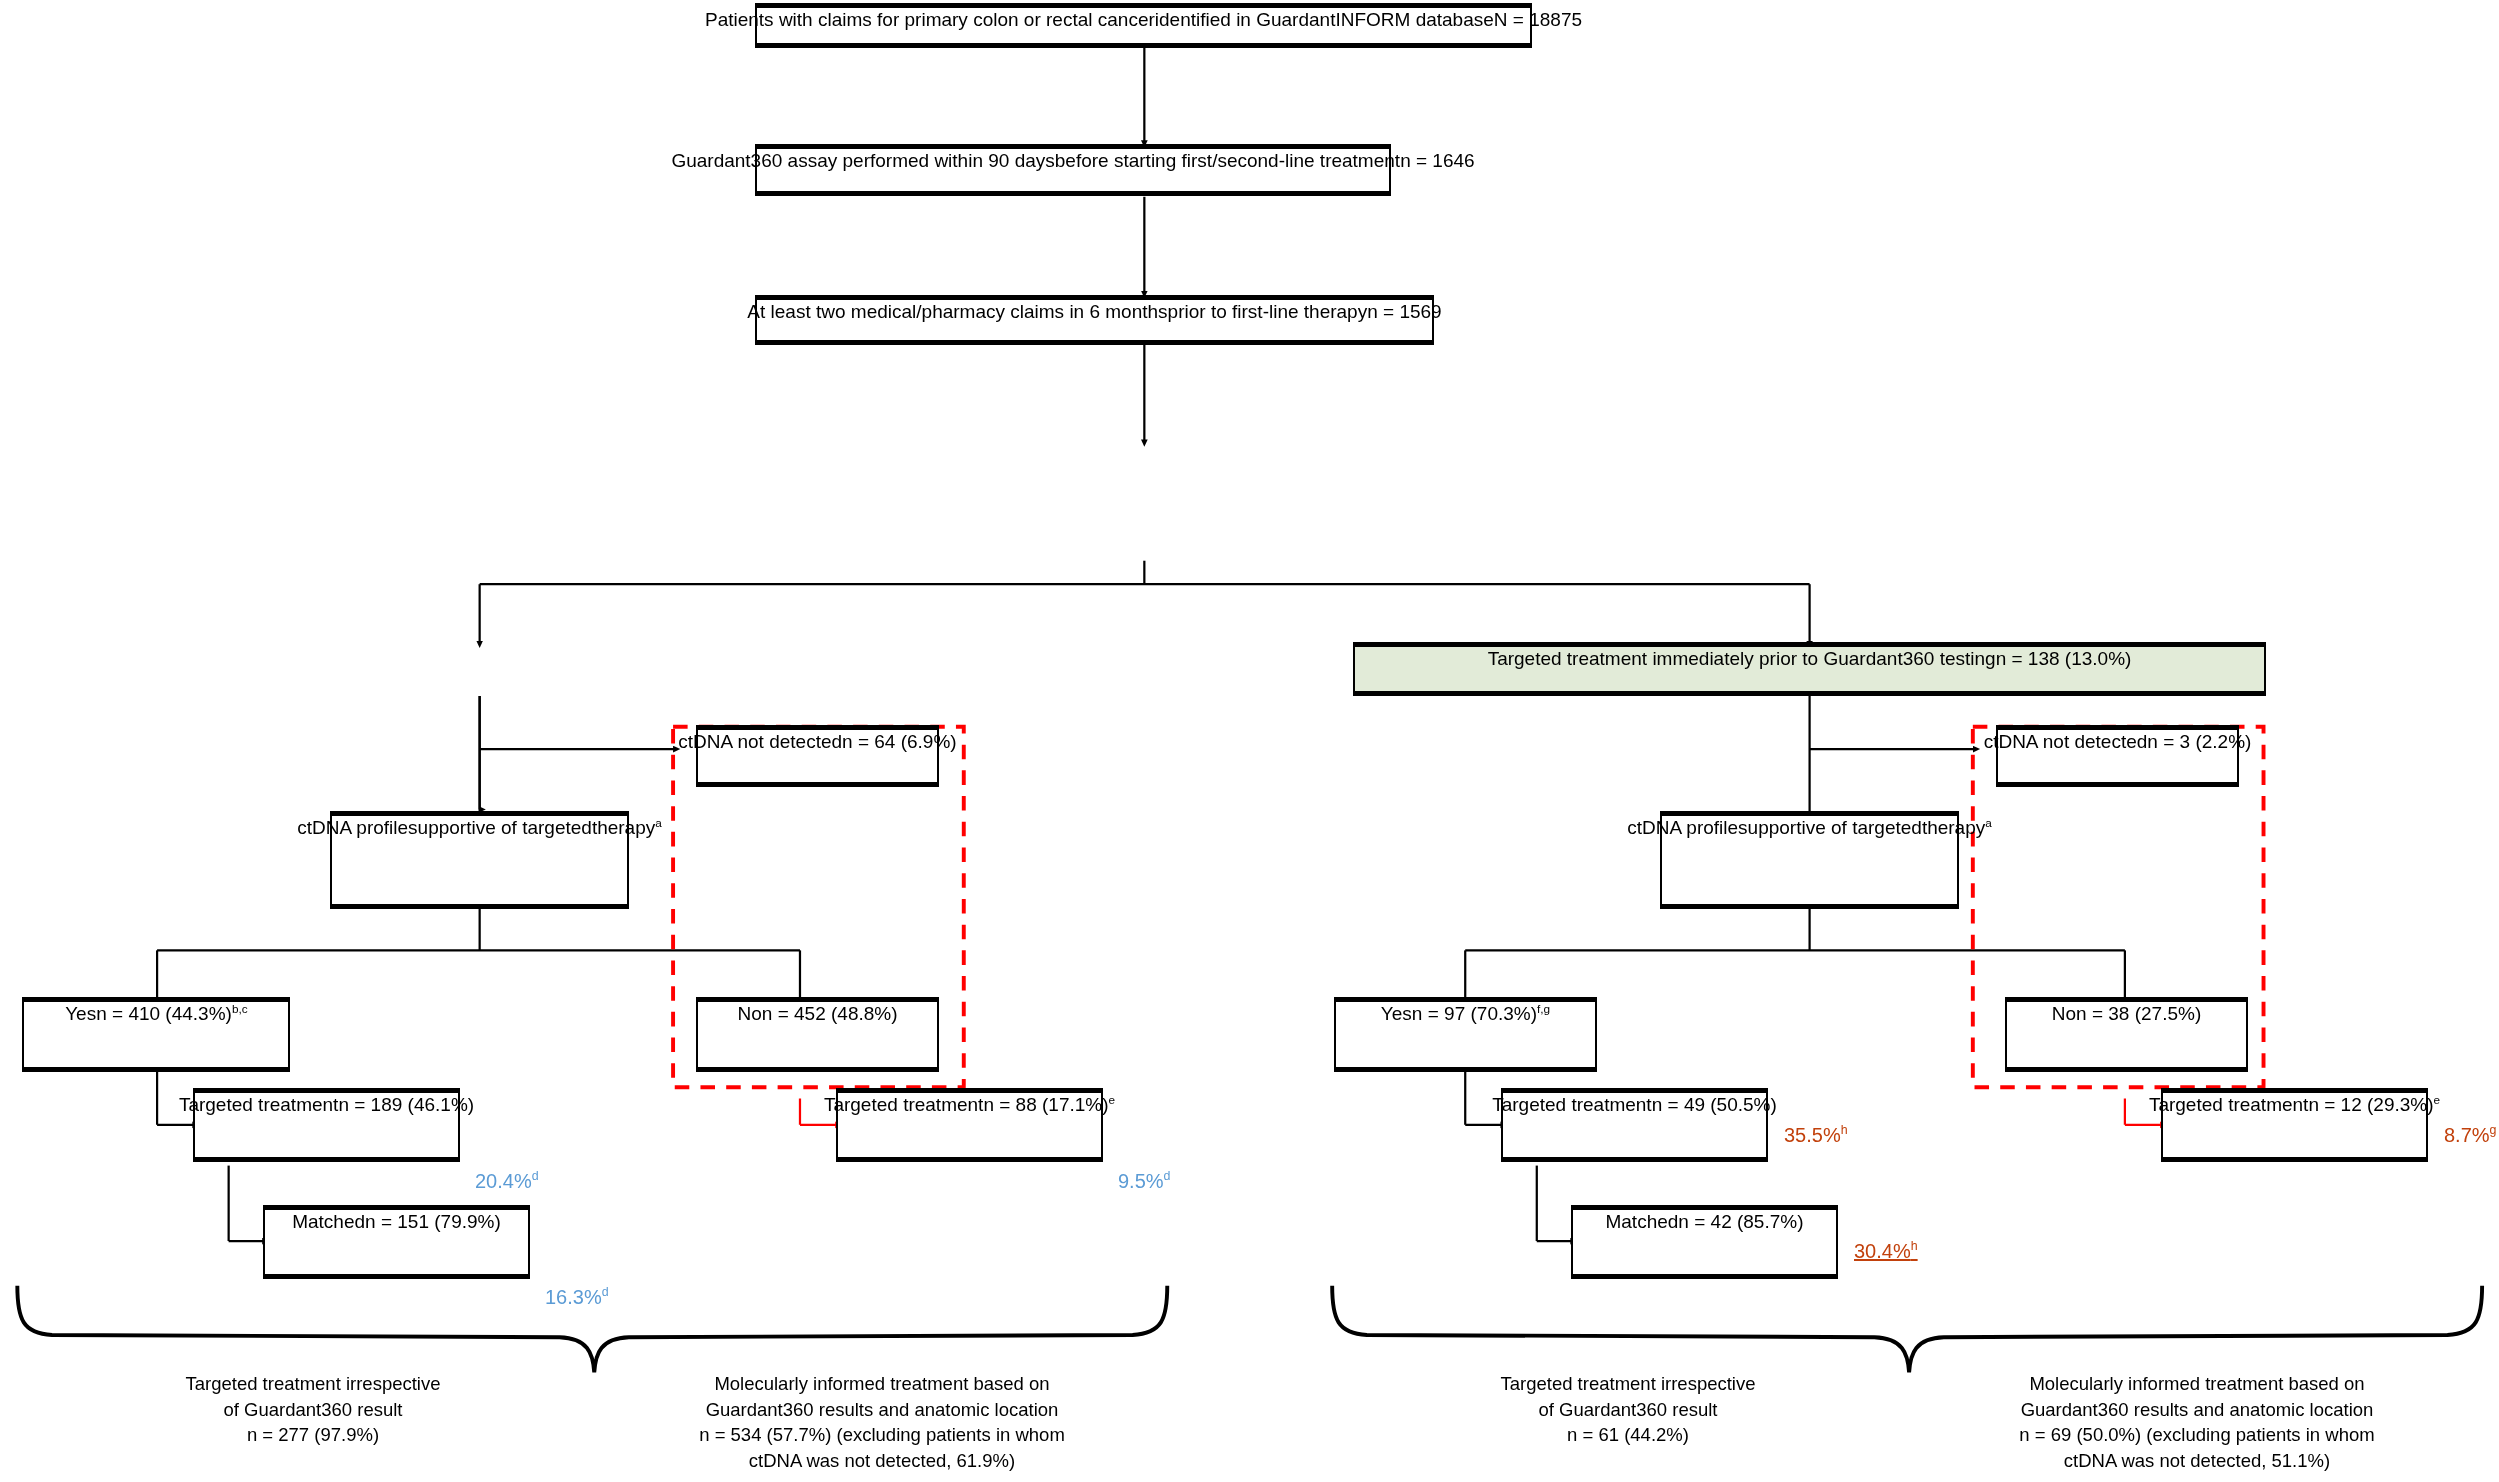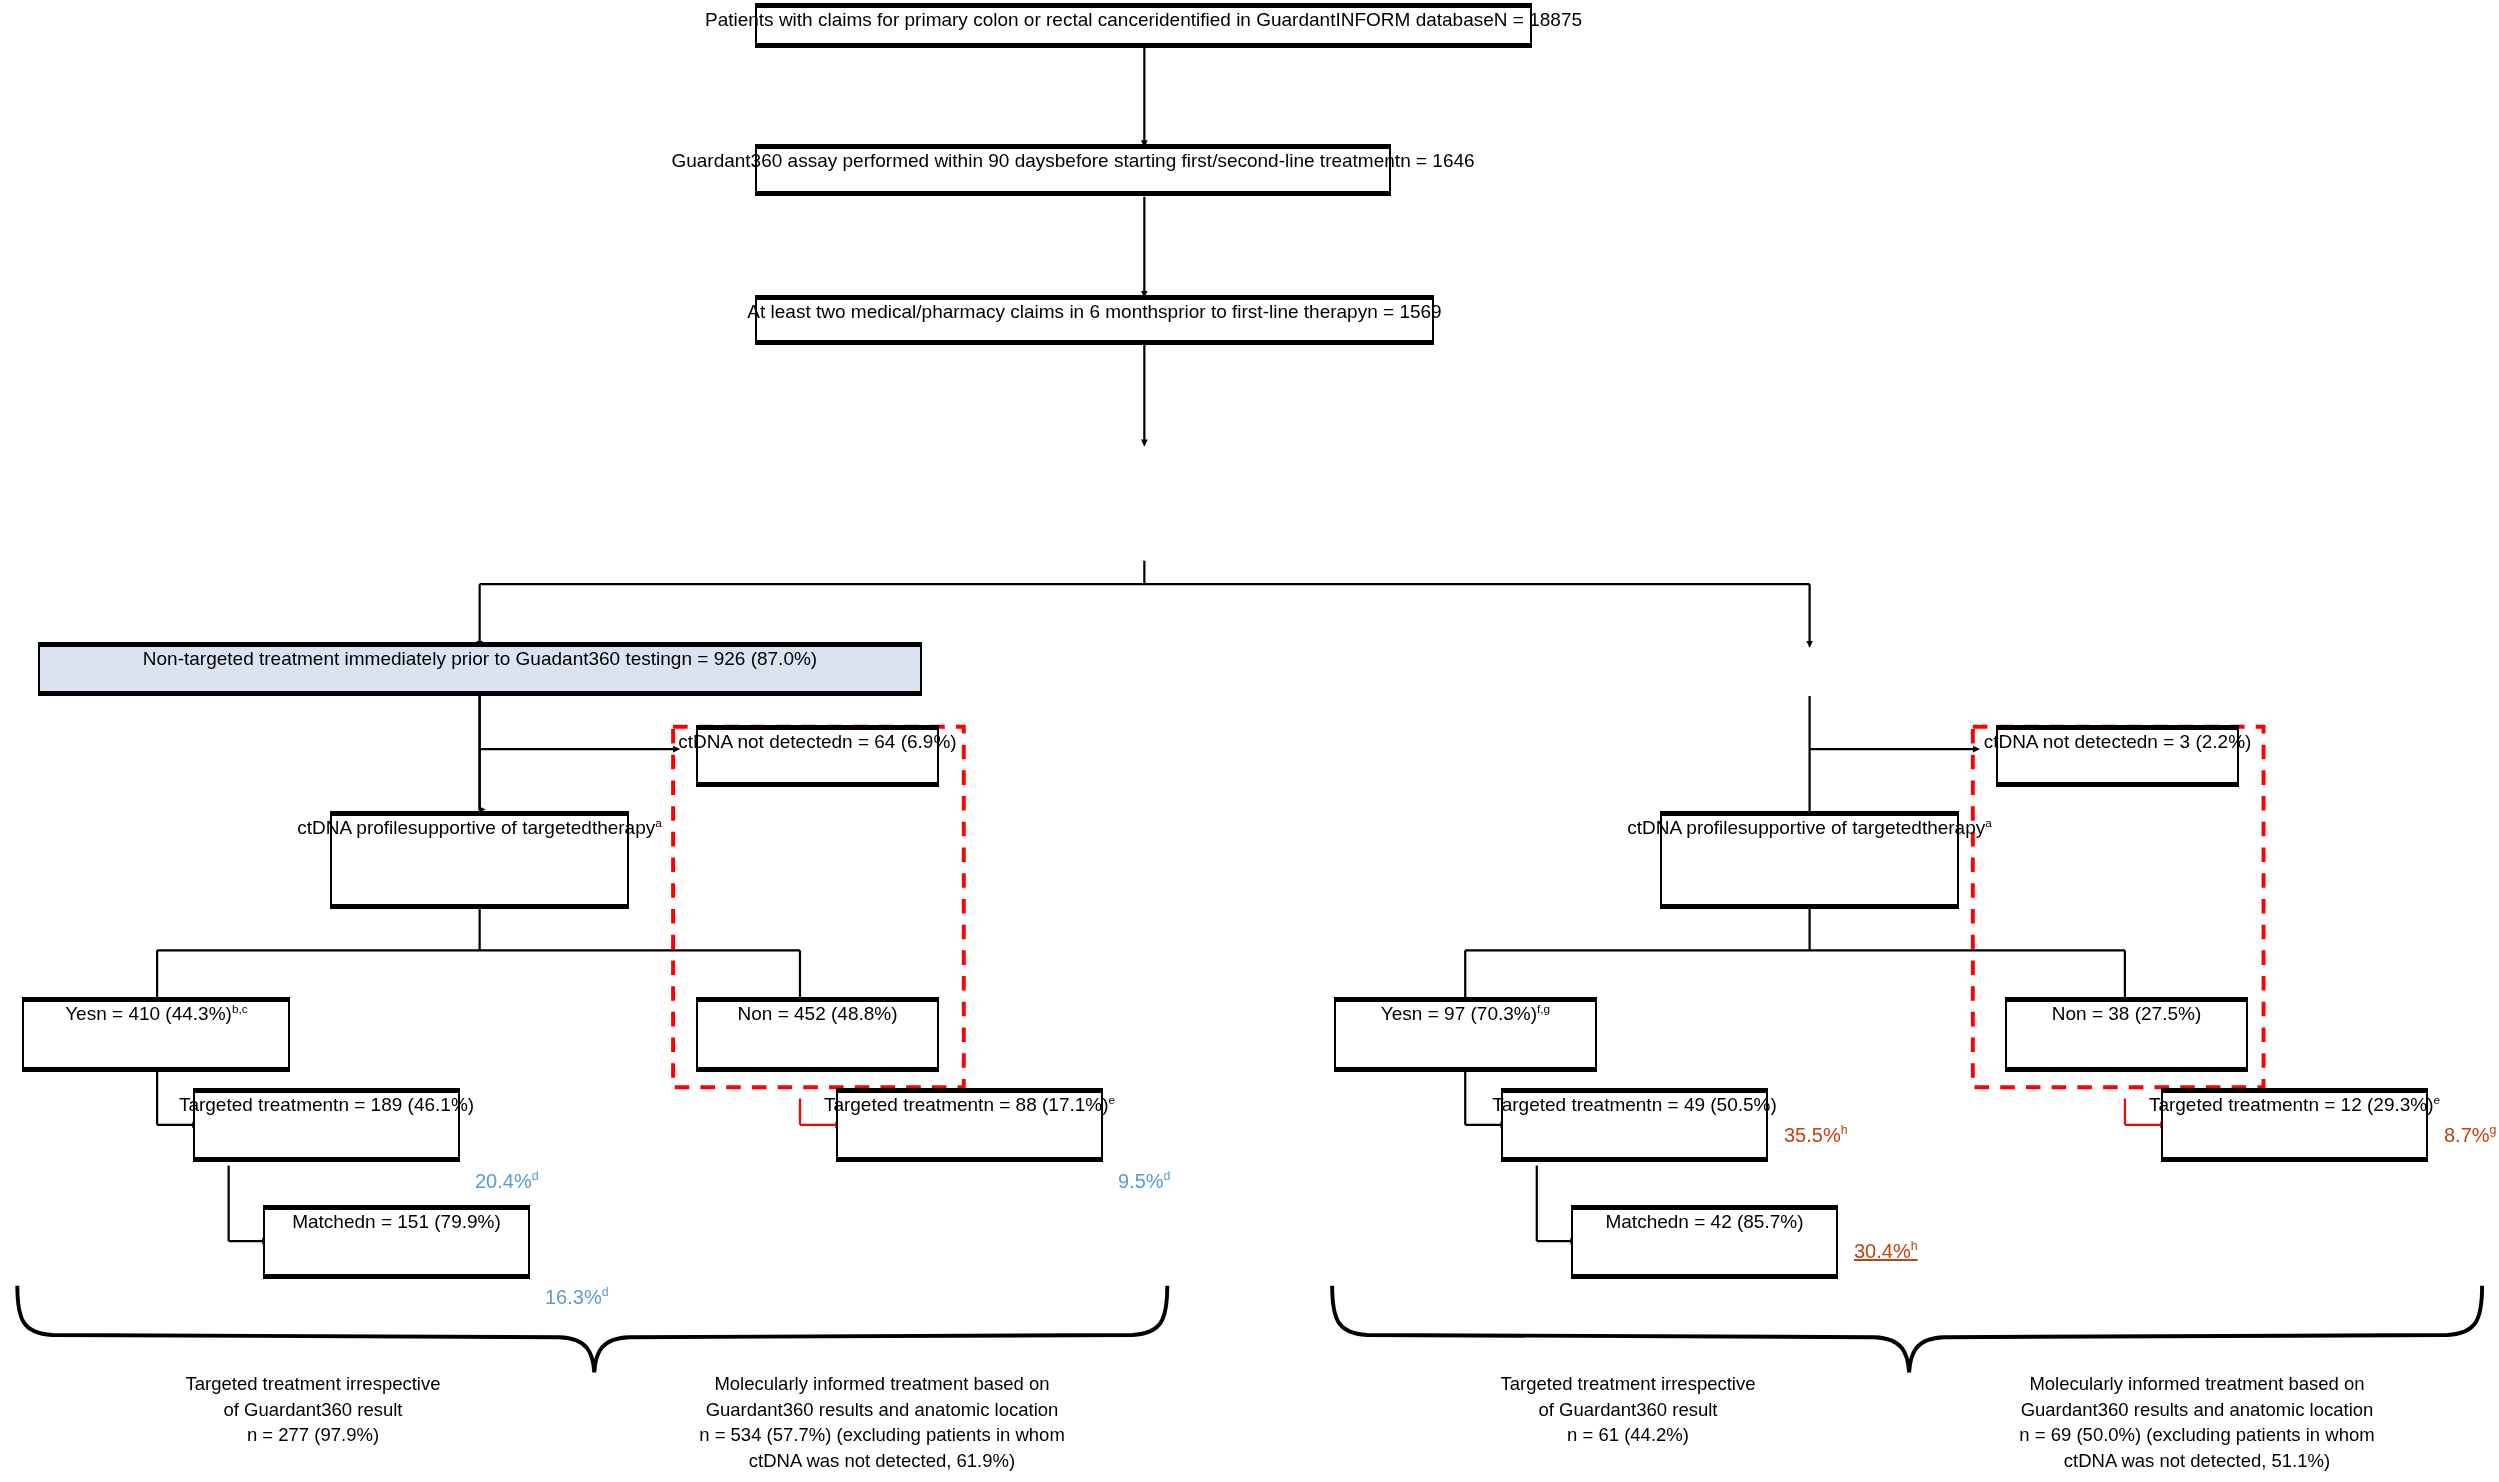--- a/index.html
+++ b/index.html
@@ -115,24 +115,20 @@
       <span class="ln">n = 1646</span>
     </div>
 
   <div class="box thick" style="left:755px;top:295px;width:679px;height:50px;">
       <span class="ln">At least two medical/pharmacy claims in 6 months</span>
       <span class="ln">prior to first-line therapy</span>
       <span class="ln">n = 1569</span>
     </div>
 
 
-  <div class="box thick blue" style="left:38px;top:642px;width:884px;height:54px;">
-      <span class="ln">Non-targeted treatment immediately prior to Guadant360 testing</span>
-      <span class="ln">n = 926 (87.0%)</span>
-    </div>
 
   <div class="box thick" style="left:696px;top:725px;width:243px;height:62px;">
       <span class="ln">ctDNA not detected</span>
       <span class="ln">n = 64 (6.9%)</span>
     </div>
 
   <div class="box thick" style="left:330px;top:811px;width:299px;height:98px;">
       <span class="ln">ctDNA profile</span>
       <span class="ln">supportive of targeted</span>
       <span class="ln">therapy<sup>a</sup></span>
@@ -173,20 +169,24 @@
       <span class="ln">n = 277 (97.9%)</span>
     </div>
 
   <div class="cap" style="left:594px;top:1371px;width:576px;">
       <span class="ln">Molecularly informed treatment based on</span>
       <span class="ln">Guardant360 results and anatomic location</span>
       <span class="ln">n = 534 (57.7%) (excluding patients in whom</span>
       <span class="ln">ctDNA was not detected, 61.9%)</span>
     </div>
 
+  <div class="box thick green" style="left:1353px;top:642px;width:913px;height:54px;">
+      <span class="ln">Targeted treatment immediately prior to Guardant360 testing</span>
+      <span class="ln">n = 138 (13.0%)</span>
+    </div>
 
   <div class="box thick" style="left:1996px;top:725px;width:243px;height:62px;">
       <span class="ln">ctDNA not detected</span>
       <span class="ln">n = 3 (2.2%)</span>
     </div>
 
   <div class="box thick" style="left:1660px;top:811px;width:299px;height:98px;">
       <span class="ln">ctDNA profile</span>
       <span class="ln">supportive of targeted</span>
       <span class="ln">therapy<sup>a</sup></span>

